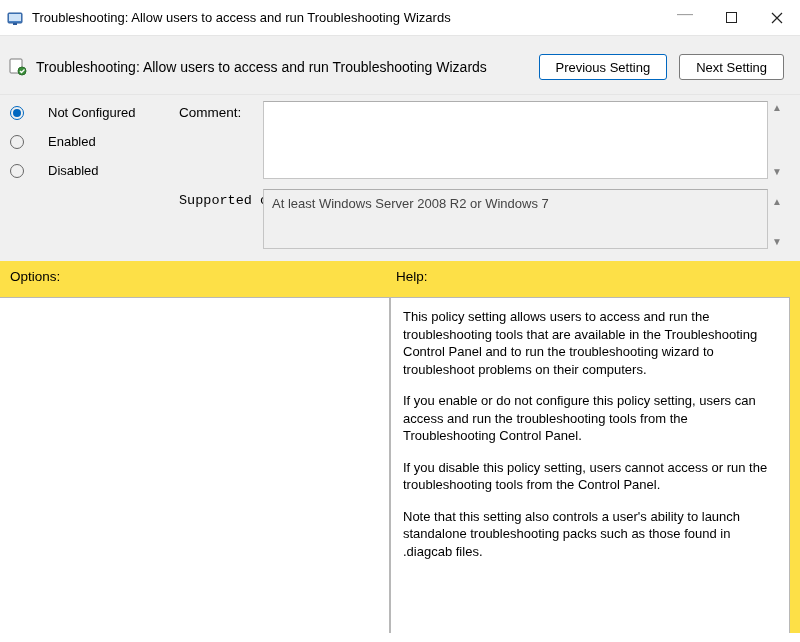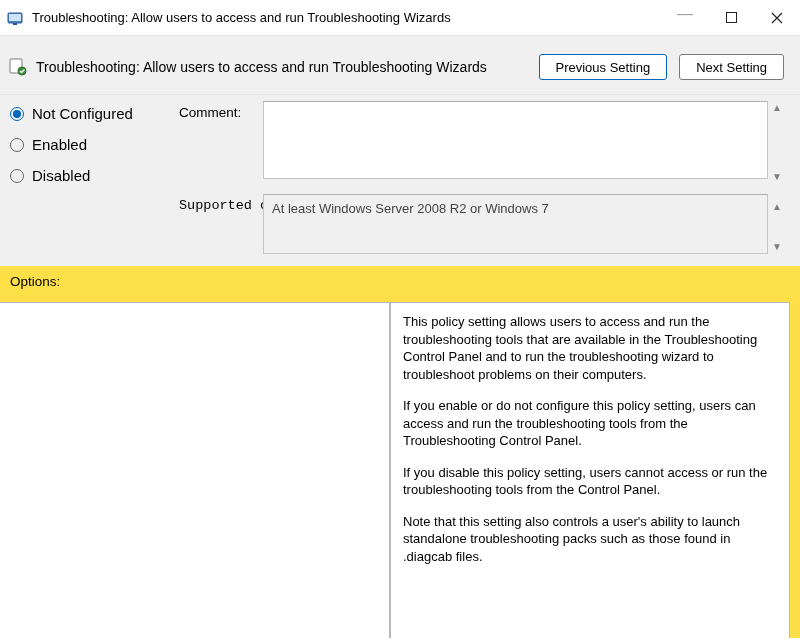--- a/index.html
+++ b/index.html
@@ -78,21 +78,21 @@
     grid-template-rows: auto auto auto auto;
     column-gap: 4px;
     row-gap: 4px;
   }
   .radio-col {
     grid-column: 1 / 2; grid-row: 1 / 4;
     display: flex; flex-direction: column;
     gap: 14px;
     padding-top: 4px;
   }
-  .radio-row { display:flex; align-items:center; gap:8px; font-size: 15px;}
+  .radio-row { display:flex; align-items:center; gap:24px; font-size: 13px;}
   .radio {
     width: 14px; height: 14px;
     border: 1px solid #666; border-radius: 50%;
     display:inline-flex; align-items:center; justify-content:center;
     position: relative;
   }
   .radio.checked { border-color: #0067c0; }
   .radio.checked::after {
     content:""; width:8px; height:8px; border-radius:50%; background:#0067c0;
   }
@@ -249,20 +249,21 @@
   <div class="supported-label">Supported on:</div>
   <div class="supported-box">At least Windows Server 2008 R2 or Windows 7</div>
   <div class="supported-scroll">
     <span class="arrow">▲</span>
     <span class="arrow">▼</span>
   </div>
 </div>
 
 <div class="lower">
   <div class="label-options">Options:</div>
+  <div class="label-help">Help:</div>
   <div class="options-box"></div>
   <div class="help-box">
     <p>This policy setting allows users to access and run the troubleshooting tools that are available in the Troubleshooting Control Panel and to run the troubleshooting wizard to troubleshoot problems on their computers.</p>
     <p>If you enable or do not configure this policy setting, users can access and run the troubleshooting tools from the Troubleshooting Control Panel.</p>
     <p>If you disable this policy setting, users cannot access or run the troubleshooting tools from the Control Panel.</p>
     <p>Note that this setting also controls a user's ability to launch standalone troubleshooting packs such as those found in .diagcab files.</p>
   </div>
 </div>
 
 </body></html>

